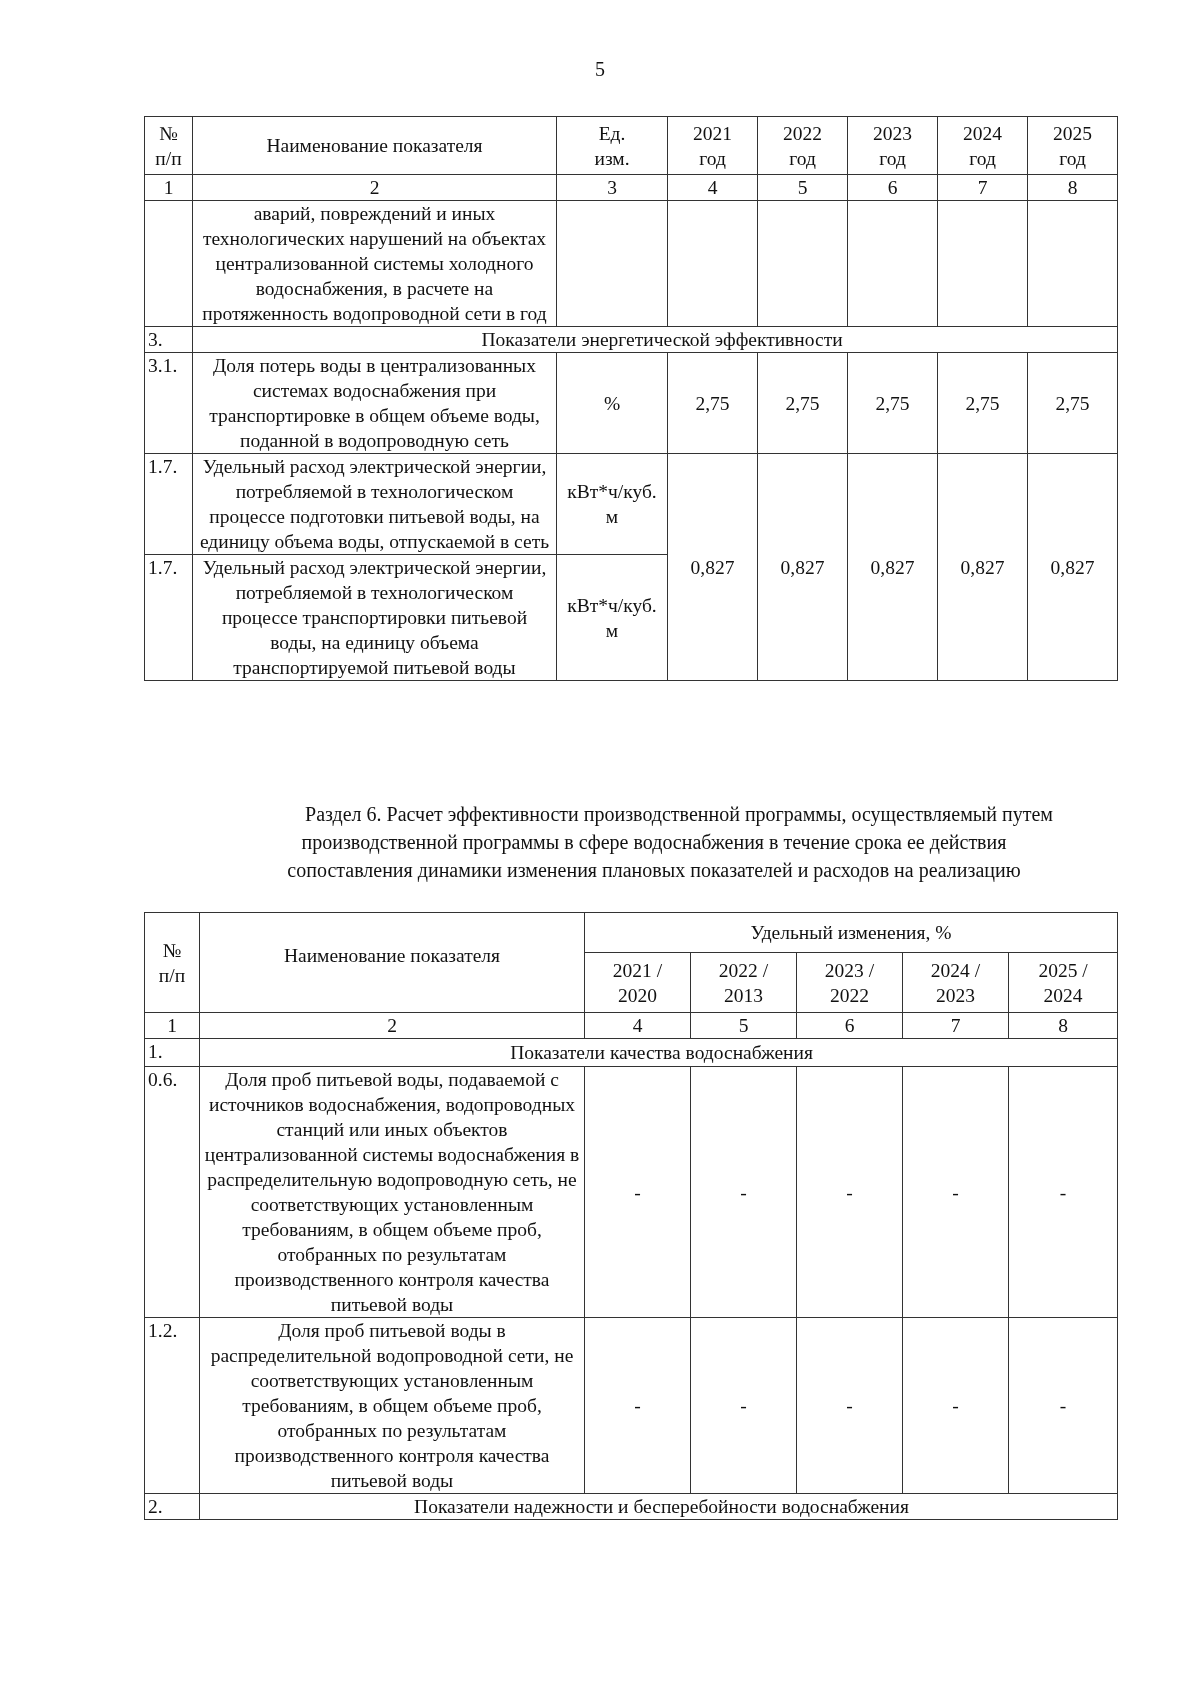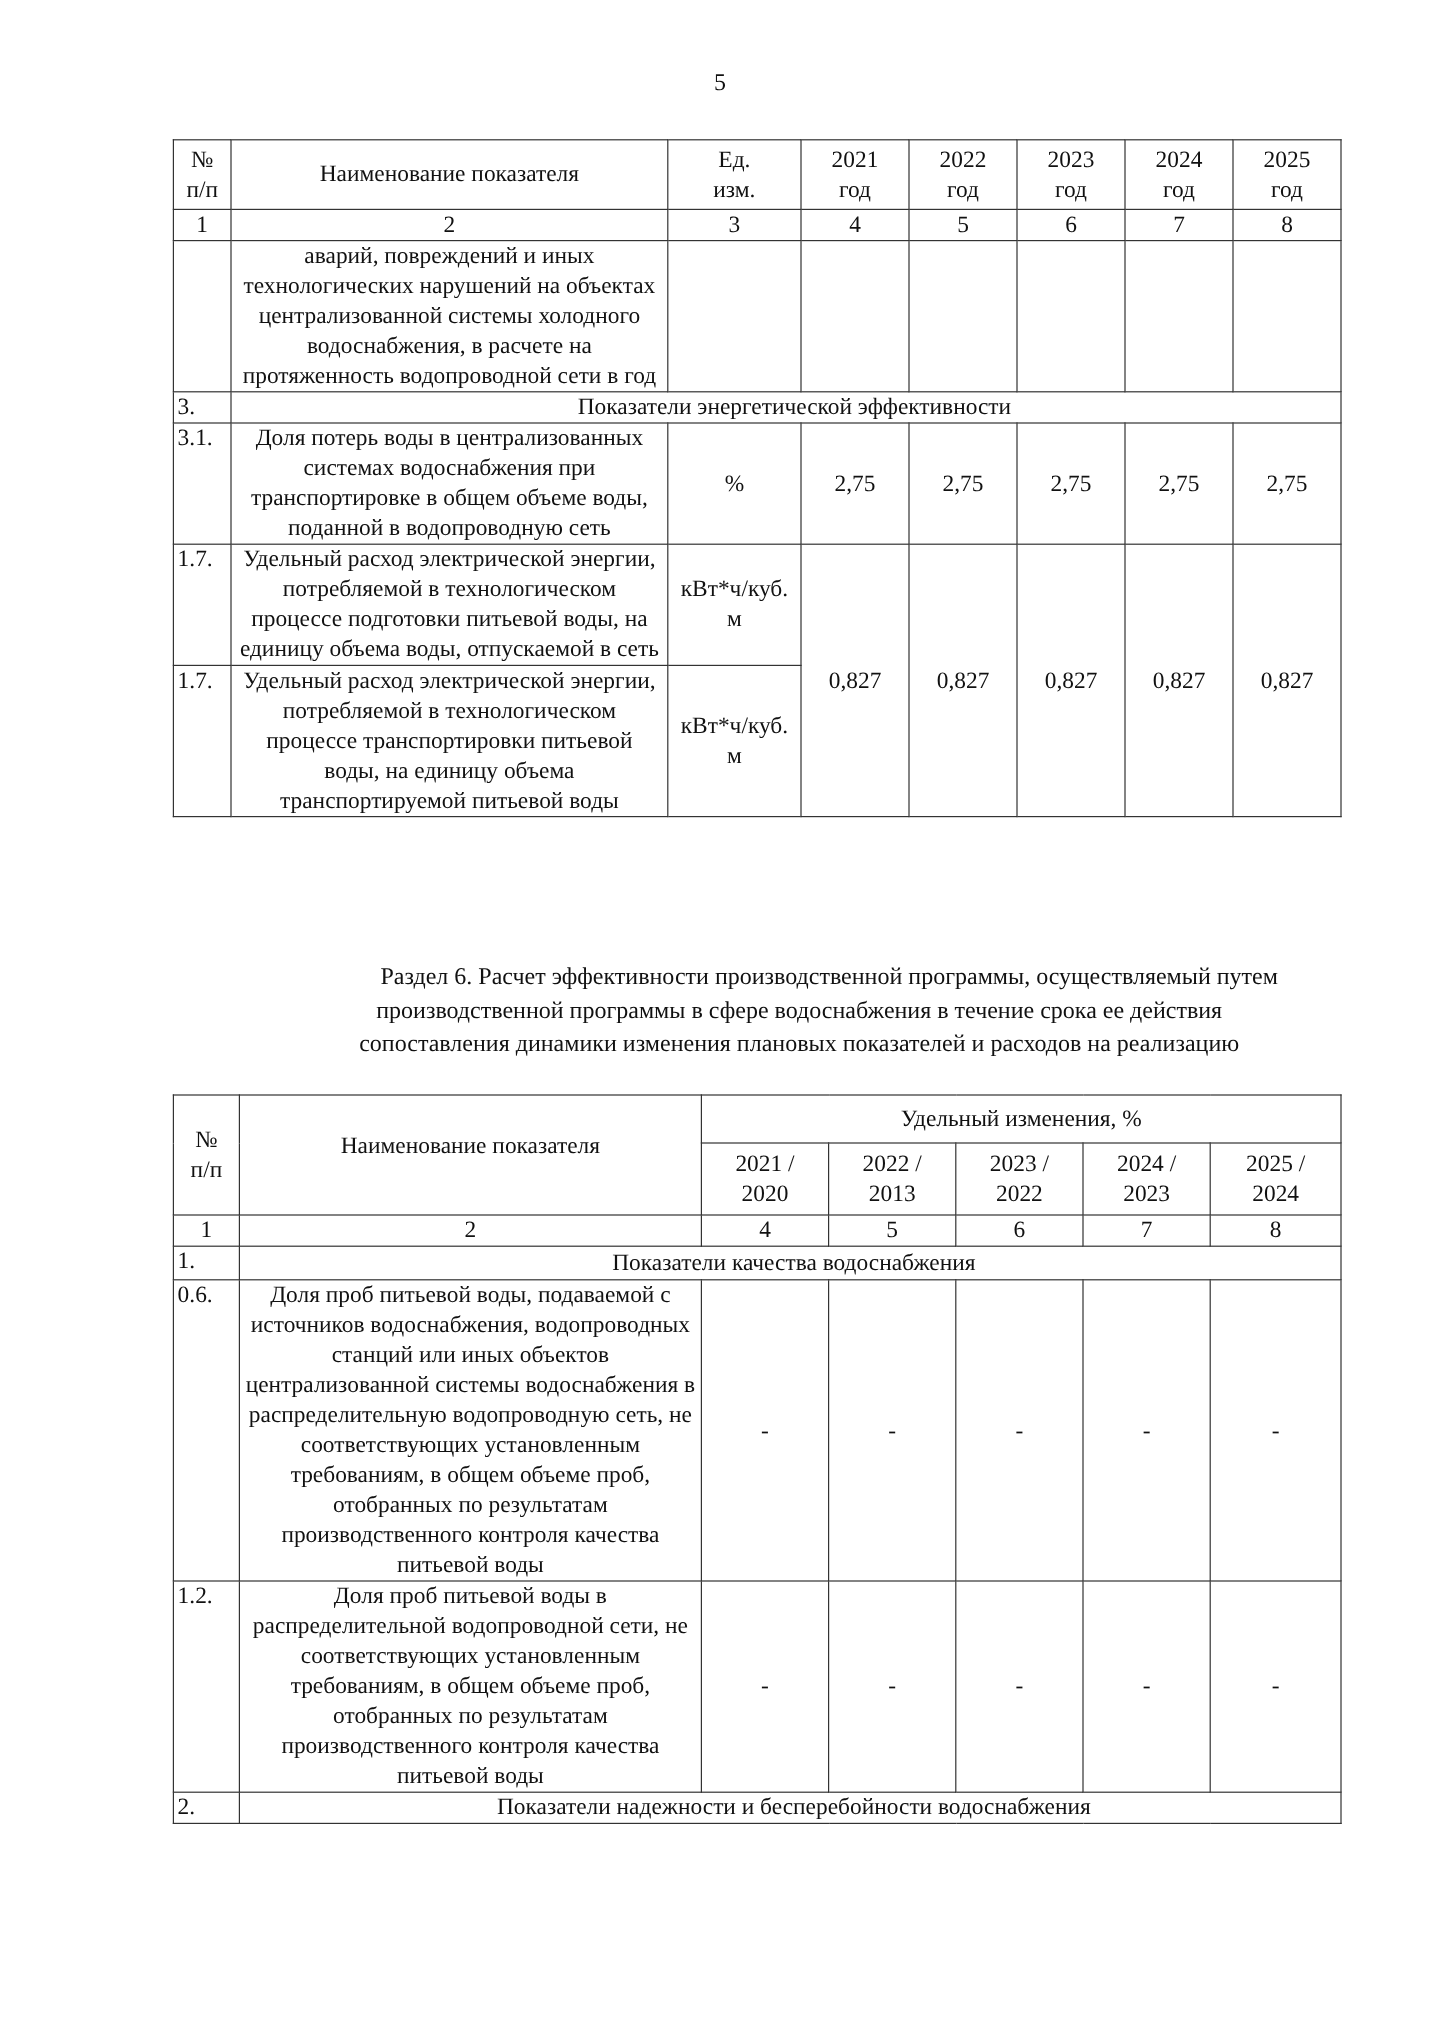--- a/index.html
+++ b/index.html
@@ -20,21 +20,21 @@
     border: 1.5px solid #333; padding: 0 4px; font-weight: normal;
     vertical-align: middle;
   }
   #t1 { top: 116px; }
   #t2 { top: 912px; }
   .c { text-align: center; }
   .l { text-align: center; margin-left: 44px; }
   .top { vertical-align: top !important; }
   .num { vertical-align: top !important; padding-left: 3px !important; }
   .section-heading {
-    position: absolute; left: 186px; width: 960px; top: 800px;
+    position: absolute; left: 174px; width: 960px; top: 800px;
     font-size: 20px; line-height: 28px; text-align: center;
   }
   .section-heading div { white-space: nowrap; }
 </style>
 </head>
 <body>
 
 <div class="page-number">5</div>
 
 <table class="doc" id="t1">

